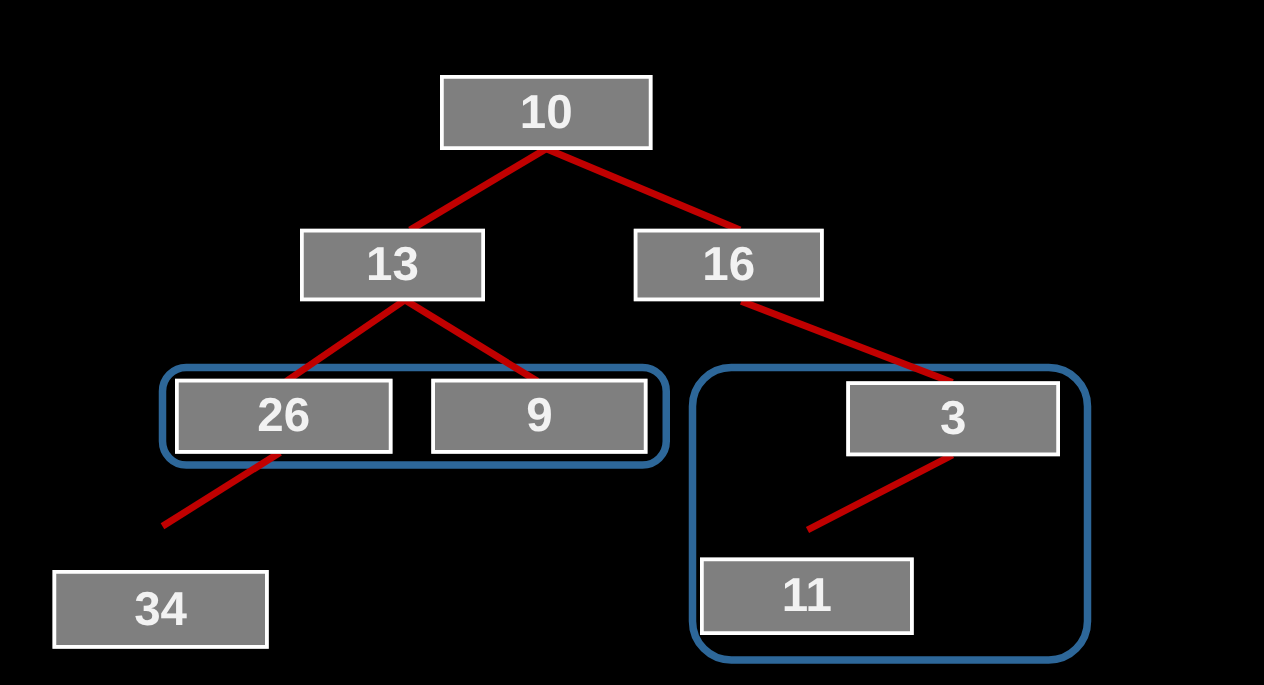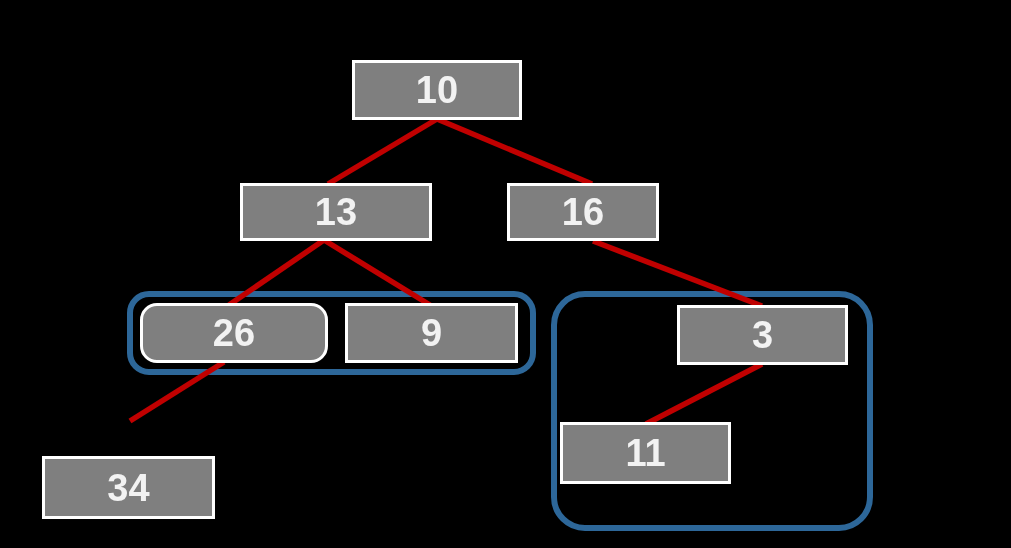--- a/index.html
+++ b/index.html
@@ -58,34 +58,34 @@
       <line x1="324" y1="240" x2="430" y2="305" stroke="#C00000" stroke-width="5.5"></line>
       <line x1="593" y1="241" x2="762" y2="306" stroke="#C00000" stroke-width="5.5"></line>
       <line x1="224" y1="362" x2="130" y2="421" stroke="#C00000" stroke-width="5.5"></line>
       <line x1="762" y1="364" x2="646" y2="424" stroke="#C00000" stroke-width="5.5"></line>
     </svg>
 <div class="group-outline" style="left: 127px; top: 291px; width: 409px; height: 84px; border-radius: 22px;"></div>
     <div class="group-outline" style="left: 551px; top: 291px; width: 322px; height: 240px; border-radius: 34px;"></div>
     <div class="tree-node" style="left: 352px; top: 60px; width: 170px; height: 60px;">
       <span class="node-label">10</span>
     </div>
-    <div class="tree-node" style="left: 240px; top: 183px; width: 192px; height: 58px; text-align: right;">
+    <div class="tree-node" style="left: 240px; top: 183px; width: 148px; height: 58px; text-align: right;">
       <span class="node-label">13</span>
     </div>
     <div class="tree-node" style="left: 507px; top: 183px; width: 152px; height: 58px;">
       <span class="node-label">16</span>
     </div>
-    <div class="tree-node" style="left: 140px; top: 303px; width: 188px; height: 60px; border-radius: 17px;">
+    <div class="tree-node" style="left: 140px; top: 303px; width: 174px; height: 60px;">
       <span class="node-label">26</span>
     </div>
     <div class="tree-node" style="left: 345px; top: 303px; width: 173px; height: 60px;">
       <span class="node-label">9</span>
     </div>
     <div class="tree-node" style="left: 677px; top: 305px; width: 171px; height: 60px;">
       <span class="node-label">3</span>
     </div>
     <div class="tree-node" style="left: 42px; top: 420px; width: 173px; height: 63px; margin-top: 36px;">
       <span class="node-label">34</span>
     </div>
-    <div class="tree-node" style="left: 560px; top: 422px; width: 171px; height: 62px;">
+    <div class="tree-node" style="left: 560px; top: 446px; width: 171px; height: 62px;">
       <span class="node-label">11</span>
     </div>
   </div>
 
 </body></html>

